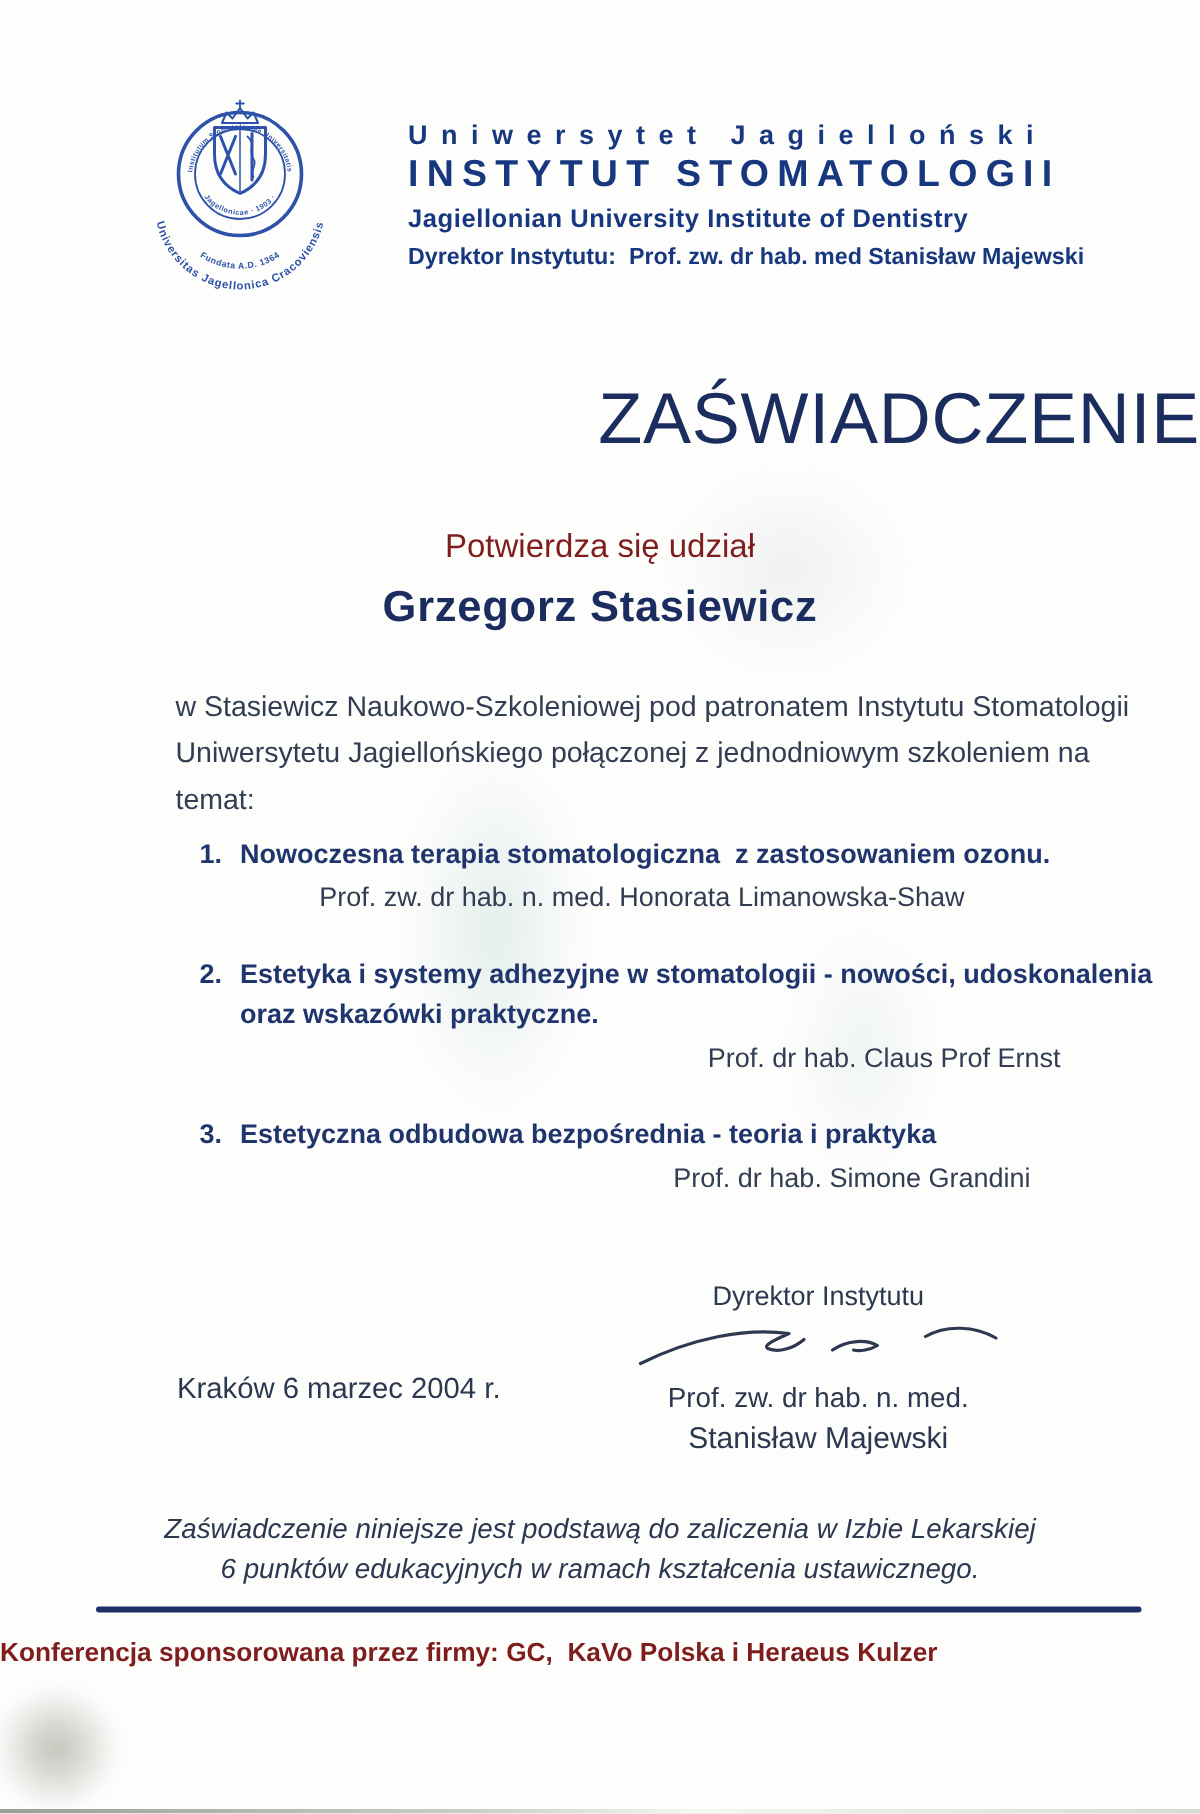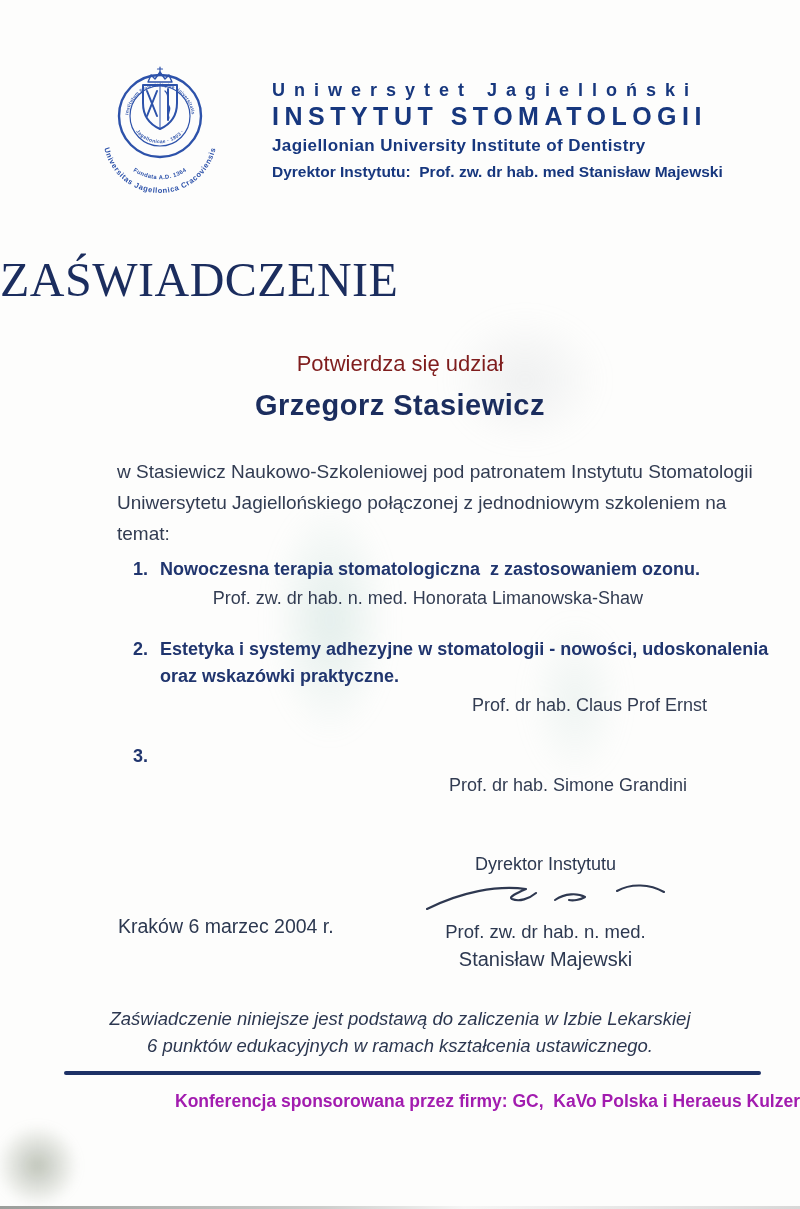--- a/index.html
+++ b/index.html
@@ -31,22 +31,22 @@
 
   
   .logo { position:absolute; left:86px; top:56px; }
   .header-text { position:absolute; left:272px; top:80px; color:#17377e; }
   .h-line1 { font-size:18px; font-weight:700; letter-spacing:9px;   white-space:nowrap; }
   .h-line2 { font-size:25px; font-weight:700; letter-spacing:5.5px; white-space:nowrap; margin-top:1px; }
   .h-line3 { font-size:17px; font-weight:700; letter-spacing:0.4px; margin-top:5px; white-space:nowrap; }
   .h-line4 { font-size:15.5px; font-weight:700; margin-top:7px; white-space:pre-wrap; }
 
   
-  .title    { position:absolute; top:252px; width:100%; text-align:left;
-              font-size:48px; color:#1b2d5e; letter-spacing:0.5px;font-family:Liberation Serif, serif; }
+  .title    { position:absolute; top:252px; width:100%; text-align:right;
+              font-size:48px; color:#1b2d5e; letter-spacing:0.5px; }
   .subtitle { position:absolute; top:351px; width:100%; text-align:center;
               font-size:22px; color:#7f1d1d; }
   .name     { position:absolute; top:389px; width:100%; text-align:center;
               font-size:29px; font-weight:700; letter-spacing:0.5px; color:#1b2d5e; }
   .intro    { position:absolute; left:117px; top:456px; width:648px;
               font-size:19px; line-height:31px; color:#323c52; }
 
   .topics { position:absolute; left:133px; top:556px; width:660px;
             list-style:none; }
   .topic  { margin-bottom:24px; }
@@ -68,22 +68,22 @@
   .sig-titles{ font-size:18.5px; margin-top:4px; }
   .sig-name  { font-size:20px; margin-top:5px; }
   .date      { position:absolute; left:118px; top:915px;
                font-size:19.5px; color:#2c3850; }
 
   
   .note { position:absolute; top:1005px; width:100%; text-align:center;
           font-style:italic; font-size:18.5px; line-height:27px; color:#2c3750; }
   .rule { position:absolute; left:64px; top:1071px; width:697px; height:4px;
           background:#1d3166; border-radius:2px; }
-  .sponsor { position:absolute; top:1091px; width:100%; text-align:right;
-             font-weight:700; font-size:17.5px; color:#a21caf; white-space:pre-wrap; }
+  .sponsor { position:absolute; top:1091px; width:100%; text-align:left;
+             font-weight:700; font-size:17.5px; color:#7f1d1d; white-space:pre-wrap; }
 </style>
 </head>
 <body>
 
 <div class="page">
 
   <div class="wm wm-center"></div>
   <div class="wm wm-upper"></div>
   <div class="wm wm-mid"></div>
   <div class="wm corner-smudge"></div>
@@ -150,20 +150,21 @@
     <li class="topic">
       <div class="topic-head">
         <span class="topic-num">2.</span>
         <span class="topic-title">Estetyka i systemy adhezyjne w stomatologii - nowości, udoskonalenia oraz wskazówki praktyczne.</span>
       </div>
       <div class="topic-speaker">Prof. dr hab. Claus Prof Ernst</div>
     </li>
     <li class="topic">
       <div class="topic-head">
         <span class="topic-num">3.</span>
+        <span class="topic-title">Estetyczna odbudowa bezpośrednia - teoria i praktyka</span>
       </div>
       <div class="topic-speaker">Prof. dr hab. Simone Grandini</div>
     </li>
   </ul>
 
   <div class="sig-block">
     <div class="sig-role">Dyrektor Instytutu</div>
     <svg class="sig-svg" width="250" height="38" viewBox="0 0 250 38">
       <g stroke="#2e3850" stroke-width="2.1" fill="none" stroke-linecap="round" stroke-linejoin="round">
         <path d="M6 30 C40 13 76 6 105 10 C96 14 87 18 91 20 C98 23 108 20 115 14"></path>

